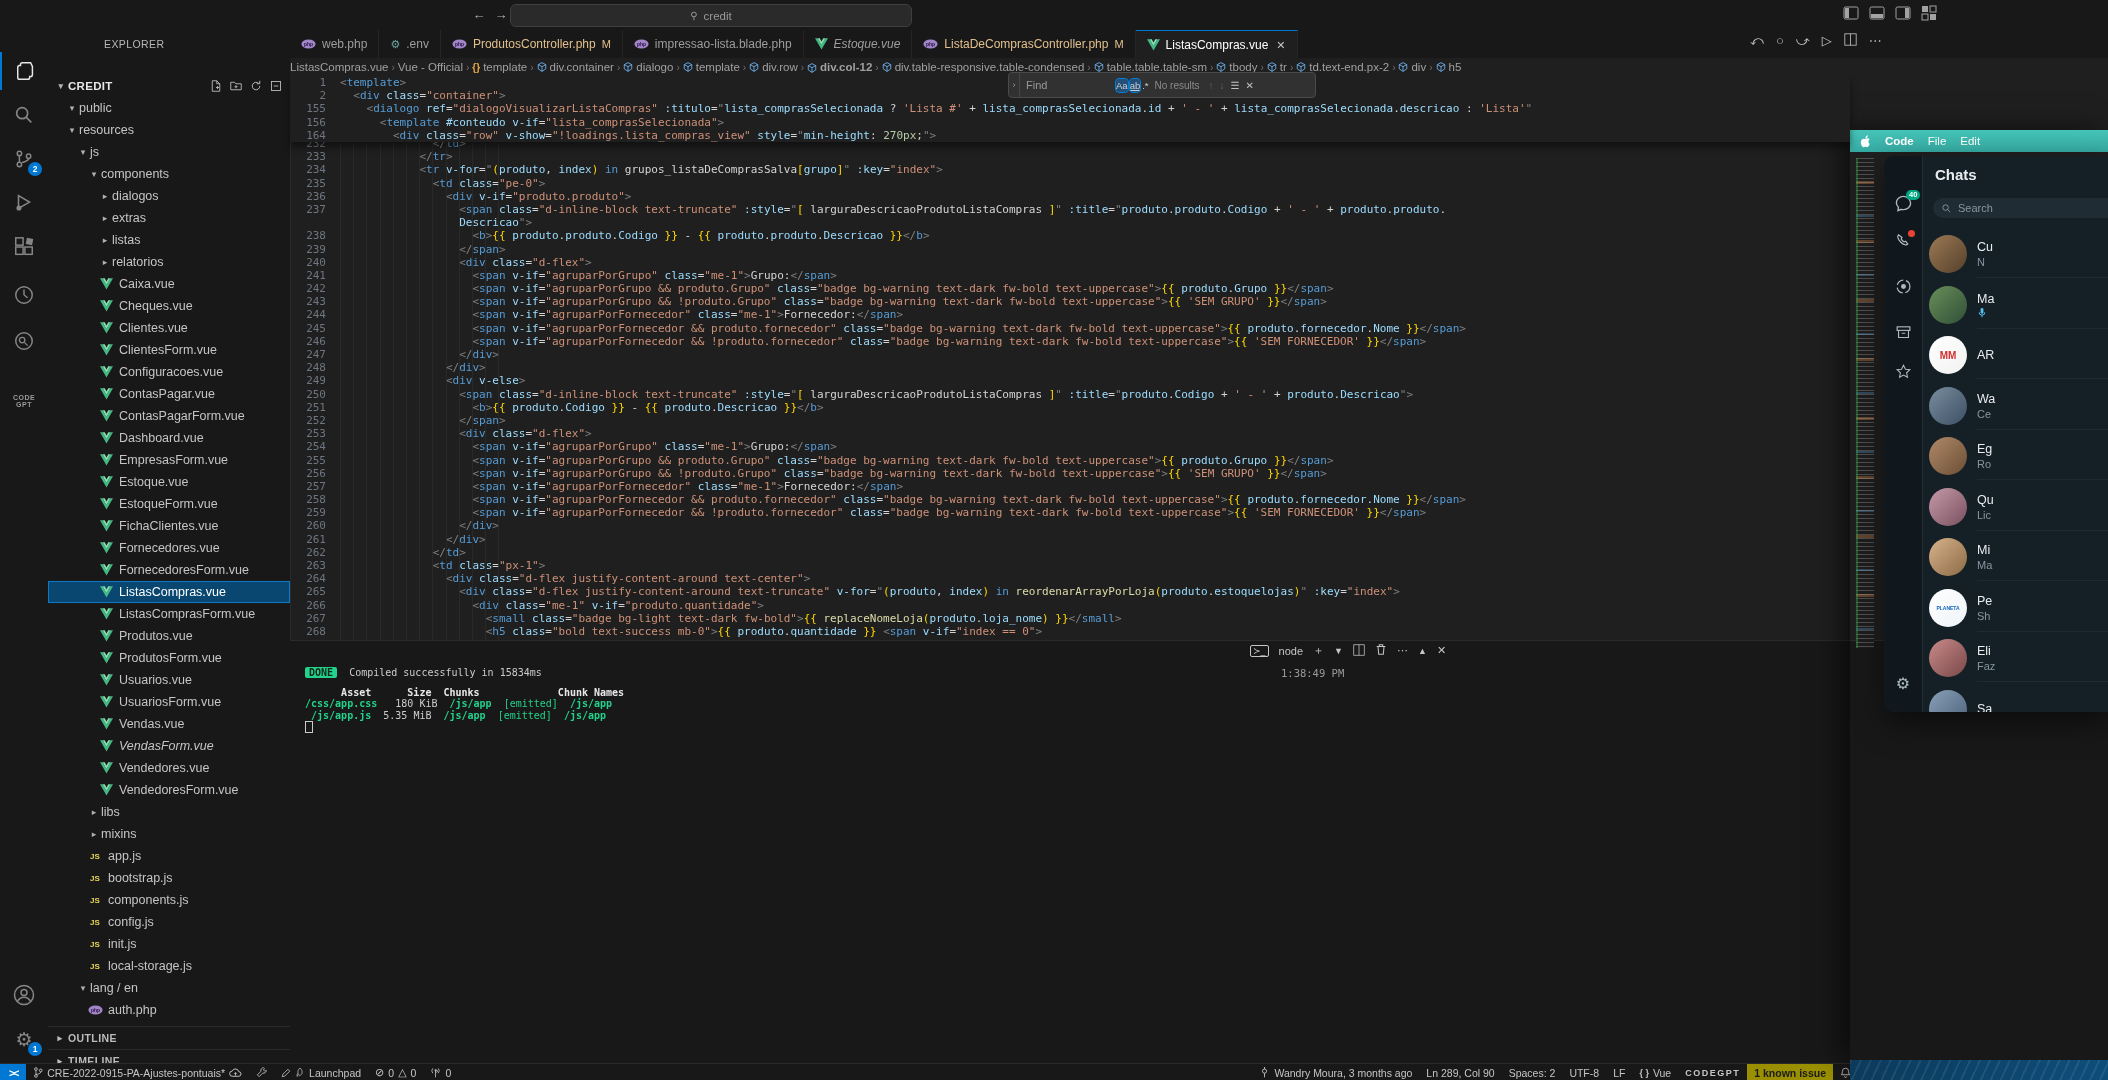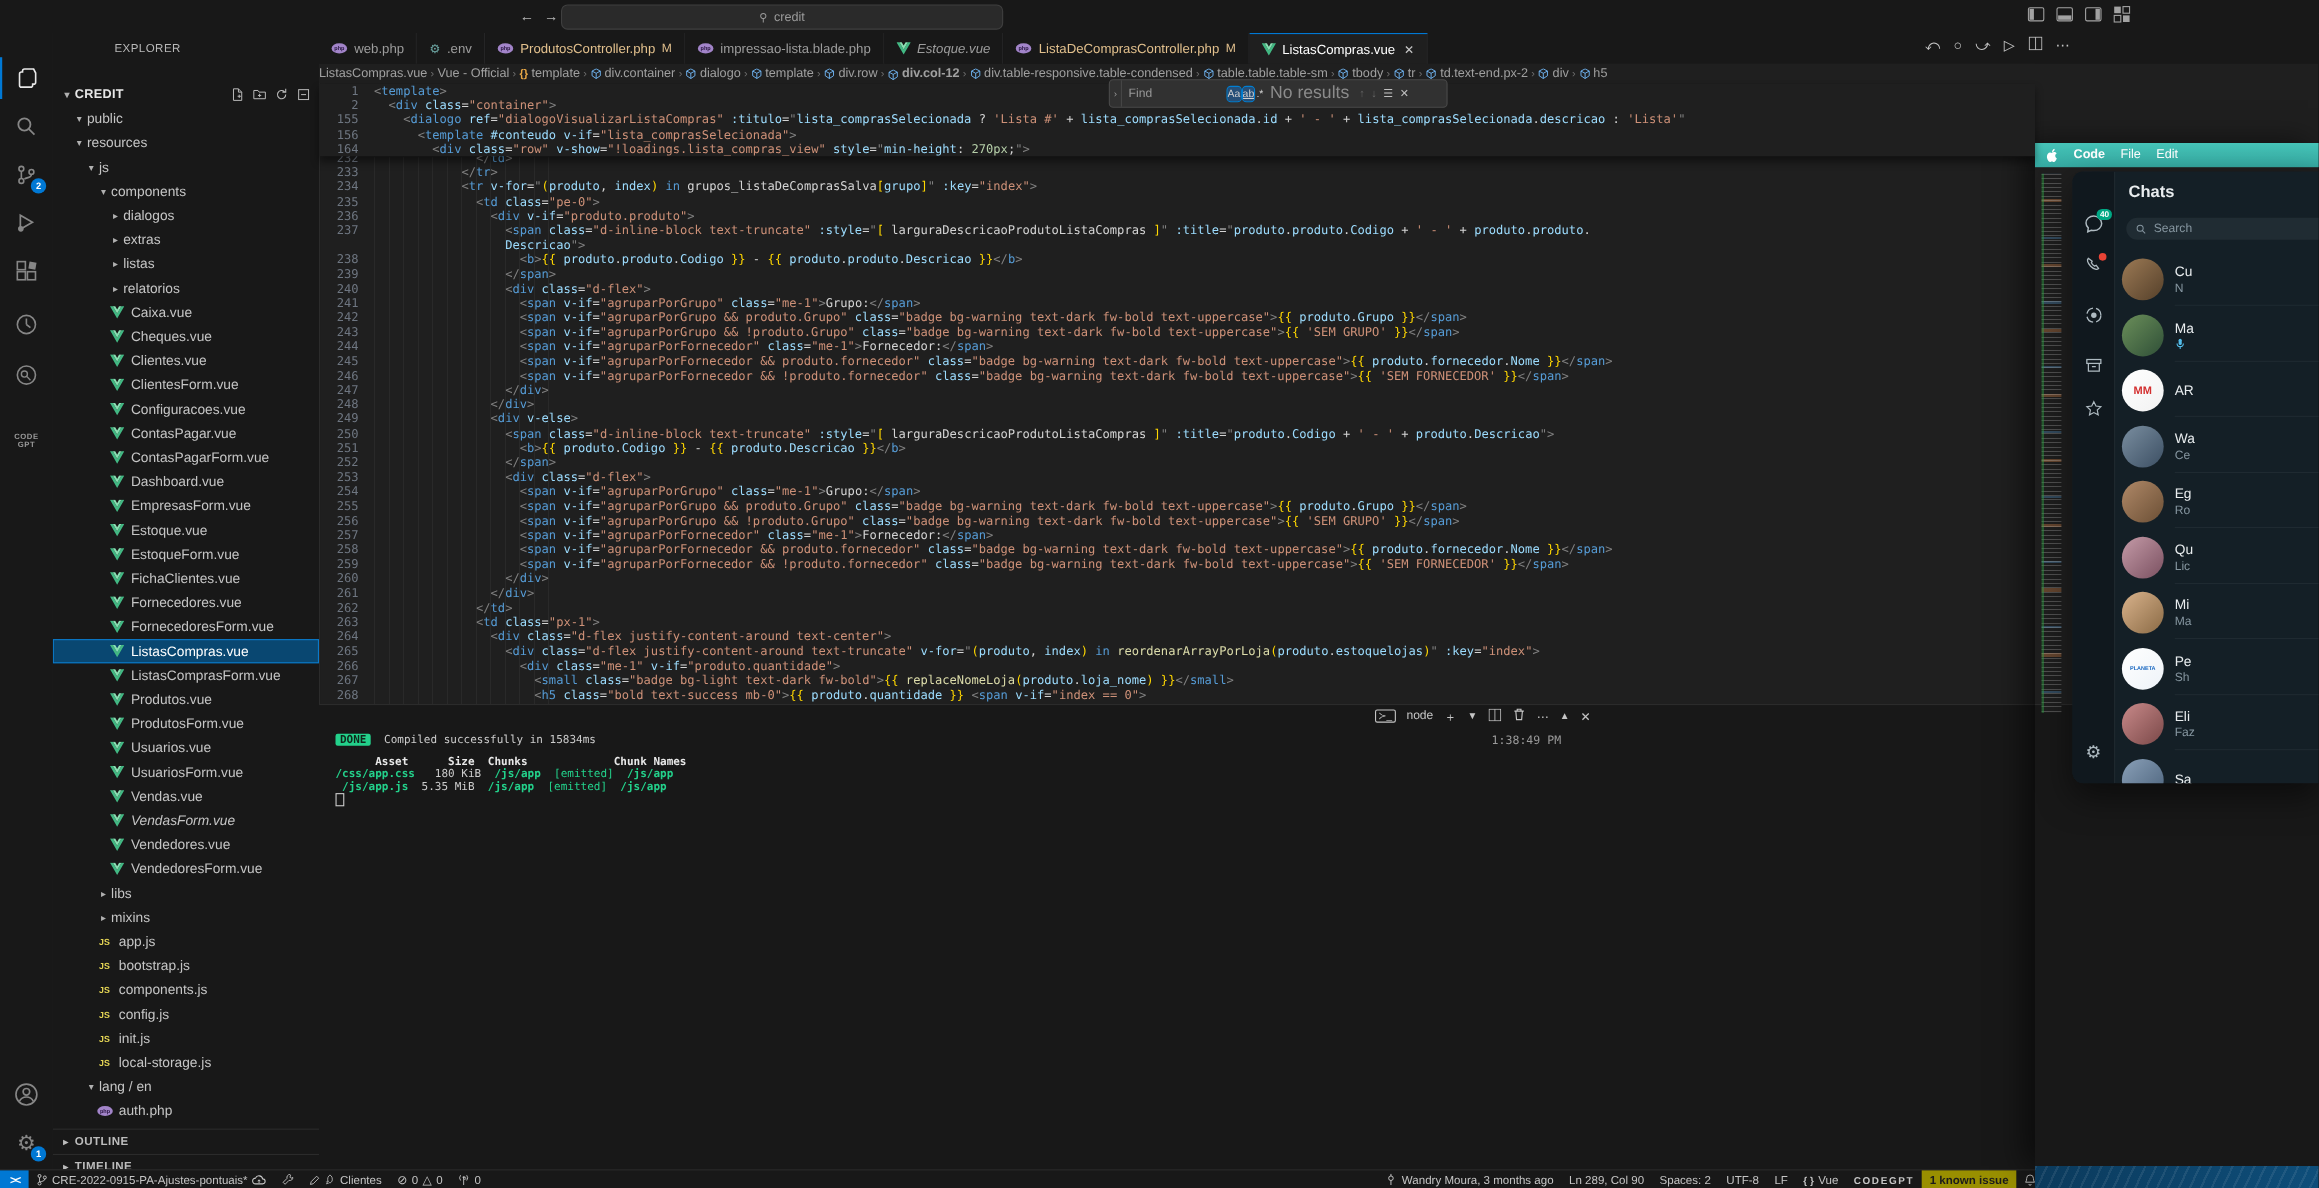--- a/index.html
+++ b/index.html
@@ -60,36 +60,36 @@
   #codebody{left:290px;top:137px;width:1560px;z-index:1;}
   #guides{left:340px;top:143px;width:160px;height:497px;z-index:2;opacity:.5;
     background:repeating-linear-gradient(90deg,#333 0 1px,transparent 1px 13.2px);}
   
   #find{left:1008px;top:72px;width:306px;height:24px;background:#313131;border:1px solid #4a4a4a;border-radius:4px;
     display:flex;align-items:center;z-index:5;font-size:11px;}
   #find .grip{width:10px;height:100%;border-right:1px solid #454545;color:#999;font-size:9px;display:flex;align-items:center;justify-content:center;}
   #find .fld{width:88px;padding-left:6px;color:#989898;}
   .ftog{font-size:9.5px;padding:1px 0;border-radius:3px;margin-left:2px;color:#d0d0d0;}
   .ftog.on{background:#264f78;outline:1px solid #007fd4;}
-  #find .res{color:#8b8b8b;font-size:16px;margin:0 6px;}
+  #find .res{color:#8b8b8b;font-size:10px;margin:0 6px;}
   #find .fic{color:#c0c0c0;margin:0 3px;font-size:10px;}
   #find .fic.dim{color:#666;}
   
   #panel{left:290px;top:640px;width:1818px;height:423px;background:#181818;border-top:1px solid #2b2b2b;}
   #ptabs{display:flex;gap:22px;padding:0 16px;height:24px;align-items:center;font-size:10.5px;letter-spacing:.4px;color:#9d9d9d;}
   .ptab.active{color:#e7e7e7;border-bottom:1px solid #e7e7e7;height:22px;display:flex;align-items:center;}
   #pactions{position:absolute;left:960px;top:2px;display:flex;gap:10px;align-items:center;color:#c5c5c5;font-size:11px;}
   #term{position:absolute;left:15px;top:26px;font-size:10px;line-height:11.5px;color:#cccccc;}
   .tl{white-space:pre;}
   .t-badge{background:#23d18b;color:#10281c;font-weight:700;padding:0 4px;border-radius:2px;}
   .t-hdr{font-weight:700;color:#e8e8e8;}
   .t-asset{font-weight:700;color:#23d18b;margin-top:23px;}
   .t-em{color:#23d18b;}
   .t-cursor{display:inline-block;width:6px;height:10px;border:1px solid #ccc;vertical-align:middle;}
-  #termtime{position:absolute;left:1066px;top:26px;color:#9a9a9a;font-size:10.5px;}
+  #termtime{position:absolute;left:991px;top:26px;color:#9a9a9a;font-size:10.5px;}
   
   #statusbar{left:0;top:1063px;width:2108px;height:17px;background:#181818;border-top:1px solid #2b2b2b;
     display:flex;font-size:10.5px;color:#c5c5c5;align-items:center;}
   .sitem{display:flex;align-items:center;gap:4px;padding:0 7px;height:17px;white-space:nowrap;}
   .sitem.remote{background:#0078d4;color:#fff;font-weight:700;padding:0 9px;}
   .sitem.issue{background:#998f00;color:#1b1b1b;font-weight:600;}
   .sitem.codegpt{font-weight:700;letter-spacing:1.5px;font-size:9px;}
   #sb-right{margin-left:auto;display:flex;margin-right:250px;}
   
   #overlay{left:1850px;top:130px;width:258px;height:930px;box-shadow:-10px 0 26px rgba(0,0,0,.55);}
@@ -893,21 +893,21 @@
           <span style="display: inline-flex;">
             <svg width="10" height="10" viewBox="0 0 16 16">
               <path d="M2 14l1-4 8-8 3 3-8 8z" fill="none" stroke="#c5c5c5" stroke-width="1.3"></path>
             </svg>
           </span>
           <span style="display: inline-flex;">
             <svg width="10" height="11" viewBox="0 0 16 16">
               <path d="M8 1c3 2 4 5 3 9l-3 3-3-3C4 6 5 3 8 1z M5 10l-2 1 1 1-1 2 2-1 1 1" fill="none" stroke="#c5c5c5" stroke-width="1.2"></path>
             </svg>
           </span>
-          <span>Clientes</span>
+          <span>Launchpad</span>
         </div>
         <div class="sitem">
           <span style="display: inline-flex;">
             <span style="font-size:11px">⊘</span>
           </span>
           <span>0</span>
           <span style="display: inline-flex;">
             <span style="font-size:11px">△</span>
           </span>
           <span>0</span>

